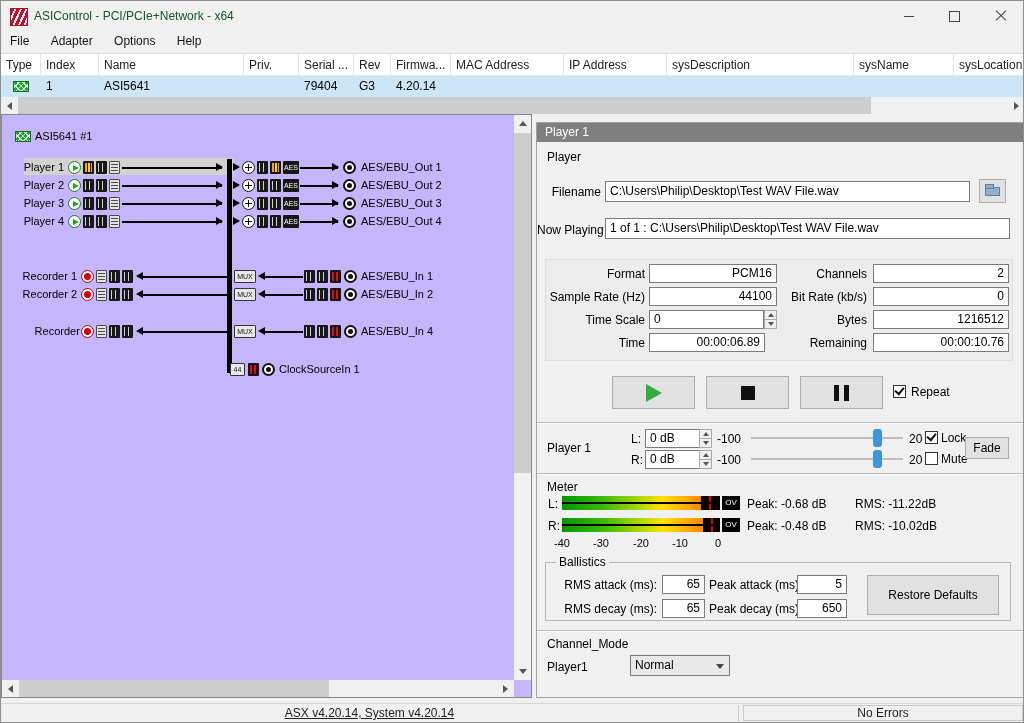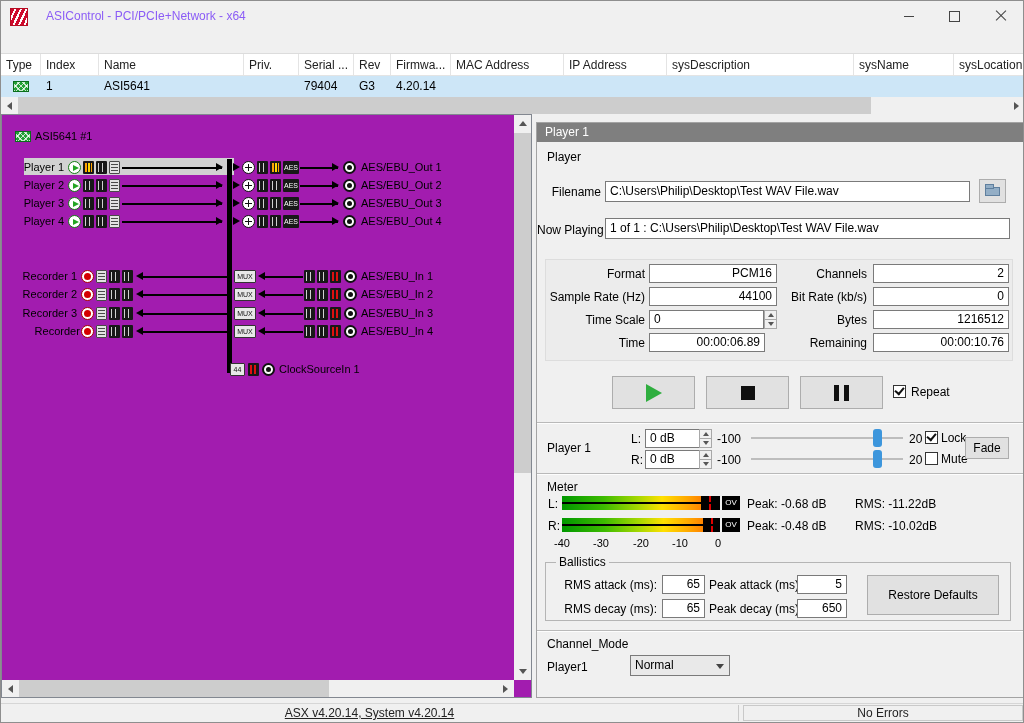--- a/index.html
+++ b/index.html
@@ -3,21 +3,21 @@
 <meta charset="utf-8">
 <style>
   html,body{margin:0;padding:0;background:#cfcfcf;}
   .window{position:relative;width:1024px;height:723px;background:#f0f0f0;overflow:hidden;
     font-family:"Liberation Sans","DejaVu Sans",sans-serif;font-size:12px;color:#000;
     border:1px solid #8e8e8e;box-sizing:border-box;}
   
   .titlebar{position:absolute;top:0;left:0;right:0;height:30px;background:#f0f0f0;}
   .logo{position:absolute;left:9px;top:7px;width:16px;height:16px;border:1px solid #b40d22;
     background:repeating-linear-gradient(115deg,#cf0a2c 0 3px,#ffffff 3px 5px);}
-  .title-text{position:absolute;left:33px;top:8px;color:#8b5cf6;font-size:12px;white-space:nowrap;margin-left:12px;}
+  .title-text{position:absolute;left:33px;top:8px;color:#14532d;font-size:12px;white-space:nowrap;}
   .win-btn{position:absolute;top:0;width:45px;height:30px;display:flex;align-items:center;justify-content:center;}
   .wb-min{right:92px}.wb-max{right:46px}.wb-close{right:0}
   .g-min{width:10px;height:1px;background:#444;}
   .g-max{width:9px;height:9px;border:1px solid #444;}
   .g-close{position:relative;width:12px;height:12px;}
   .g-close::before,.g-close::after{content:"";position:absolute;left:-1px;top:5px;width:14px;height:1px;background:#444;}
   .g-close::before{transform:rotate(45deg);}.g-close::after{transform:rotate(-45deg);}
   
   .menubar{position:absolute;top:30px;left:0;right:0;height:21px;background:#f0f0f0;}
   .menu-item{display:inline-block;padding:3px 9px 0 9px;height:18px;color:#141414;cursor:default;}
@@ -33,21 +33,21 @@
   
   .sb{background:#f0f0f0;}
   .sb-thumb{position:absolute;background:#cdcdcd;}
   .tri{width:0;height:0;}
   .tri.l{border-top:4px solid transparent;border-bottom:4px solid transparent;border-right:5px solid #555;}
   .tri.r{border-top:4px solid transparent;border-bottom:4px solid transparent;border-left:5px solid #555;}
   .tri.u{border-left:4px solid transparent;border-right:4px solid transparent;border-bottom:5px solid #555;}
   .tri.d{border-left:4px solid transparent;border-right:4px solid transparent;border-top:5px solid #555;}
   .sb-btn{position:absolute;width:17px;height:17px;display:flex;align-items:center;justify-content:center;}
   
-  .topology{position:absolute;top:113px;left:0;width:531px;height:584px;background:#a21caf;
+  .topology{position:absolute;top:113px;left:0;width:531px;height:584px;background:#c4b5fd;
     border:1px solid #828790;box-sizing:border-box;overflow:hidden;}
   .topo-title{position:absolute;left:33px;top:15px;font-size:11px;white-space:nowrap;}
   .selrect{position:absolute;left:22px;top:43px;width:210px;height:17px;background:#d2d2d2;}
   .bus{position:absolute;left:225px;top:44px;width:5px;height:214px;background:#000;}
   .trow{position:absolute;left:0;width:510px;height:15px;}
   .tlabel{position:absolute;top:1px;font-size:11px;text-align:right;white-space:nowrap;}
   .tout{position:absolute;top:1px;font-size:11px;white-space:nowrap;}
   .hl{position:absolute;top:7px;height:2px;background:#000;}
   .arr{position:absolute;top:3px;}
   .arr.r{border-top:4px solid transparent;border-bottom:4px solid transparent;border-left:7px solid #000;}
@@ -142,20 +142,26 @@
         <span class="g-min"></span>
       </div>
     <div class="win-btn wb-max">
         <span class="g-max"></span>
       </div>
     <div class="win-btn wb-close">
         <span class="g-close"></span>
       </div>
   </div>
 
+  <div class="menubar">
+    <span class="menu-item">File</span>
+    <span class="menu-item">Adapter</span>
+    <span class="menu-item">Options</span>
+    <span class="menu-item">Help</span>
+  </div>
 
   <div class="table">
     <div class="th" style="left:0;width:40px">Type</div>
     <div class="th" style="left:40px;width:58px">Index</div>
     <div class="th" style="left:98px;width:145px">Name</div>
     <div class="th" style="left:243px;width:55px">Priv.</div>
     <div class="th" style="left:298px;width:55px">Serial ...</div>
     <div class="th" style="left:353px;width:37px">Rev</div>
     <div class="th" style="left:390px;width:60px">Firmwa...</div>
     <div class="th" style="left:450px;width:113px">MAC Address</div>
@@ -290,37 +296,20 @@
       <span class="hl" style="left:141px;width:84px"></span>
       <span class="tinybox lt" style="left:232px;width:22px">MUX</span>
       <span class="arr l" style="left:256px"></span>
       <span class="hl" style="left:263px;width:38px"></span>
       <span class="ib dark" style="left:302px"></span>
       <span class="ib dark" style="left:315px"></span>
       <span class="ib red" style="left:328px"></span>
       <span class="ic out" style="left:342px"></span>
       <span class="tout" style="left:359px">AES/EBU_In 2</span>
     </div>
-    <div class="trow" style="top:191px">
-      <span class="tlabel" style="left:0;width:75px">Recorder 3</span>
-      <span class="ic rec" style="left:79px"></span>
-      <span class="ib light" style="left:94px"></span>
-      <span class="ib dark" style="left:107px"></span>
-      <span class="ib dark" style="left:120px"></span>
-      <span class="arr l" style="left:134px"></span>
-      <span class="hl" style="left:141px;width:84px"></span>
-      <span class="tinybox lt" style="left:232px;width:22px">MUX</span>
-      <span class="arr l" style="left:256px"></span>
-      <span class="hl" style="left:263px;width:38px"></span>
-      <span class="ib dark" style="left:302px"></span>
-      <span class="ib dark" style="left:315px"></span>
-      <span class="ib red" style="left:328px"></span>
-      <span class="ic out" style="left:342px"></span>
-      <span class="tout" style="left:359px">AES/EBU_In 3</span>
-    </div>
     <div class="trow" style="top:209px">
       <span class="tlabel" style="left:12px;width:75px">Recorder 4</span>
       <span class="ic rec" style="left:79px"></span>
       <span class="ib light" style="left:94px"></span>
       <span class="ib dark" style="left:107px"></span>
       <span class="ib dark" style="left:120px"></span>
       <span class="arr l" style="left:134px"></span>
       <span class="hl" style="left:141px;width:84px"></span>
       <span class="tinybox lt" style="left:232px;width:22px">MUX</span>
       <span class="arr l" style="left:256px"></span>

